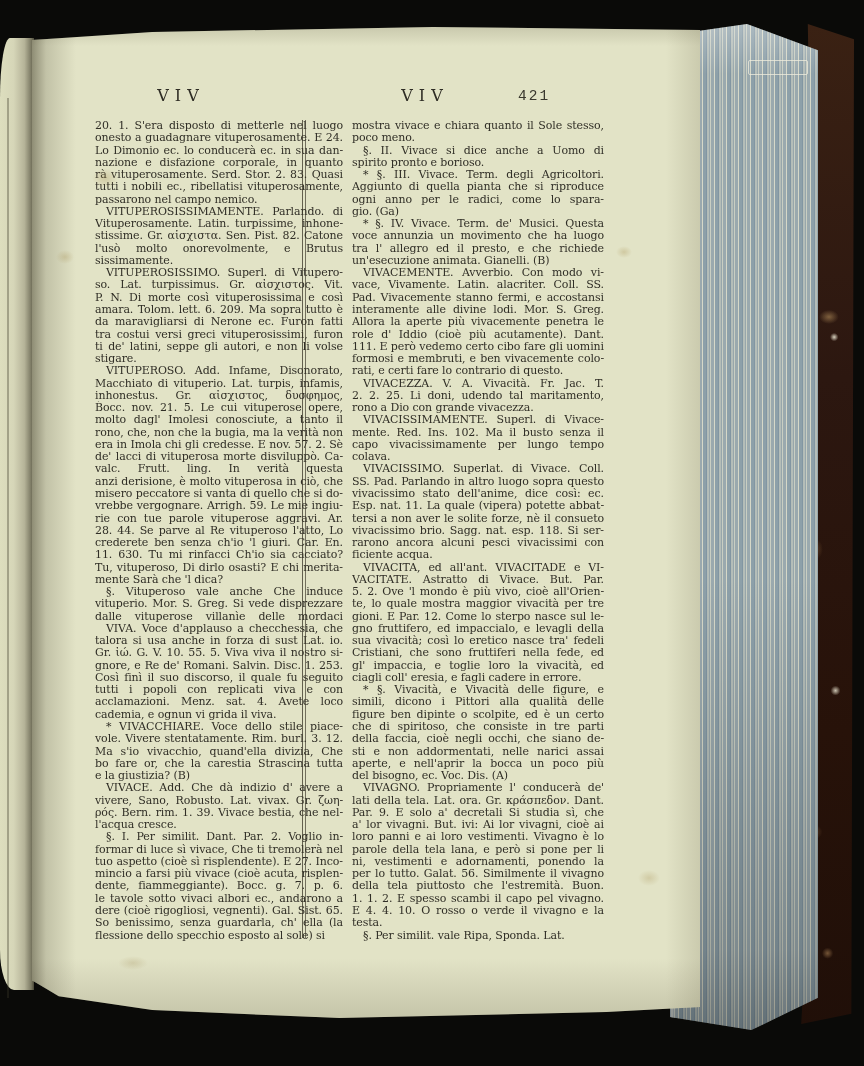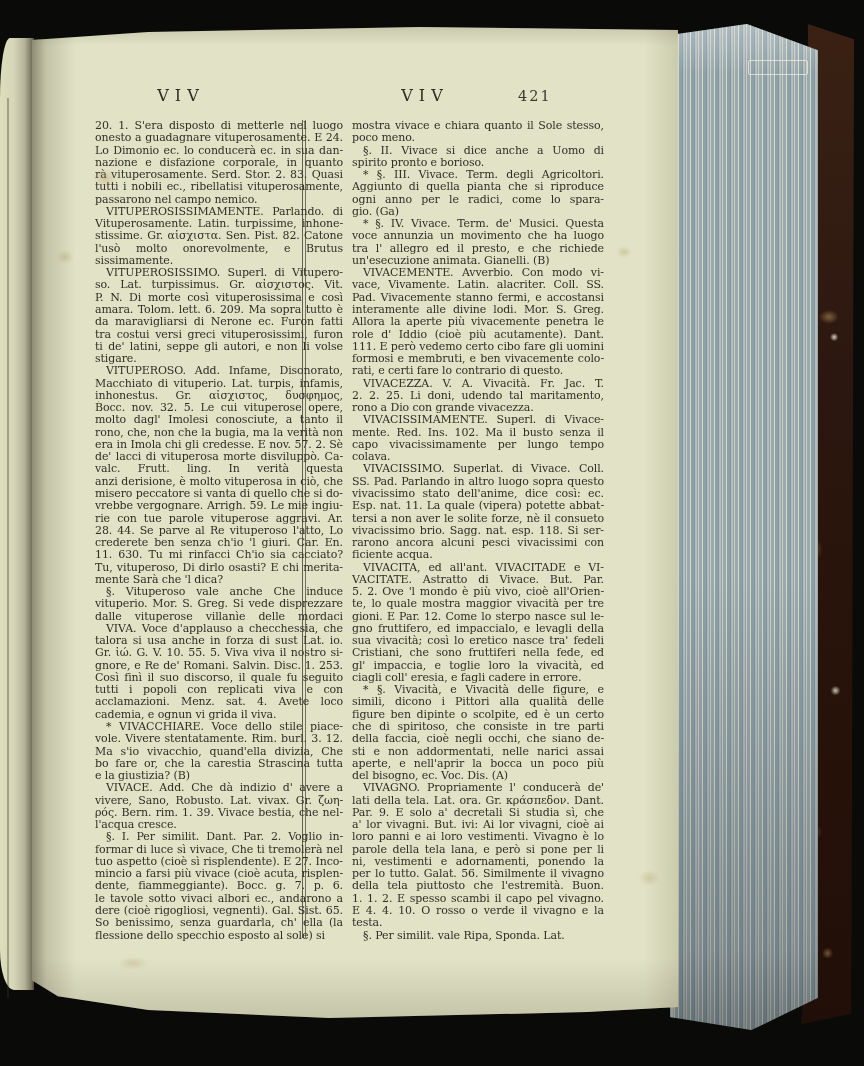--- a/index.html
+++ b/index.html
@@ -40,30 +40,30 @@
   .fore-edge::after{content:"";position:absolute;right:10px;top:36px;width:58px;height:13px;
     border:1px solid rgba(240,238,222,.75);border-radius:2px;}
 
   
   .page{position:absolute;left:32px;top:26px;width:646px;height:992px;
     background:
       linear-gradient(90deg,rgba(66,62,42,.52) 0,rgba(66,62,42,.20) 14px,rgba(66,62,42,0) 44px),
       linear-gradient(270deg,rgba(120,115,88,.22) 0,rgba(120,115,88,0) 34px),
       linear-gradient(180deg,rgba(80,74,52,.18) 0,rgba(80,74,52,0) 20px,rgba(80,74,52,0) 94%,rgba(80,74,52,.20) 100%),
       #e2e3c6;
-    clip-path:polygon(0 1.4%,18% .6%,60% .1%,100% .4%,100% 98.9%,86% 99.4%,46% 100%,18% 99.2%,4% 97.8%,0 96.2%);}
+    clip-path:polygon(0 1.4%,18% .6%,60% .1%,100% .4%,100% 98.9%,86% 99.4%,46% 100%,18% 99.2%,4% 97.8%,0 96.2%);padding-left:22px;}
 
   .stain{position:absolute;border-radius:50%;pointer-events:none;}
 
   
   .rh{position:absolute;top:60px;font-size:16px;letter-spacing:6px;color:#2e2c24;}
   .rh-left{left:104px;width:90px;text-align:center;}
   .rh-right{left:348px;width:90px;text-align:center;}
   .page-num{position:absolute;top:62px;left:486px;font-size:14.5px;
-    letter-spacing:2px;color:#3a382e;}
+    letter-spacing:2px;color:#3a382e;font-family:Liberation Mono, monospace;}
 
   
   .col{position:absolute;top:94px;height:822px;color:#302e26;
     font-size:11px;letter-spacing:-.1px;margin-left:40px;}
   .col-left{left:23px;width:248px;}
   .col-right{left:280px;width:252px;}
   .ln{height:12.27px;line-height:12.3px;overflow:hidden;
       text-align:justify;text-align-last:justify;}
   .ln.end{text-align-last:left;}
   .ln.para{text-indent:11px;}
@@ -107,21 +107,21 @@
         <div class="ln">so. Lat. turpissimus. Gr. αἰσχιστος. Vit. Crist.</div>
         <div class="ln">P. N. Di morte così vituperosissima e così</div>
         <div class="ln">amara. Tolom. lett. 6. 209. Ma sopra tutto è</div>
         <div class="ln">da maravigliarsi di Nerone ec. Furon fatti con-</div>
         <div class="ln">tra costui versi greci vituperosissimi, furon scrit-</div>
         <div class="ln">ti de' latini, seppe gli autori, e non li volse ca-</div>
         <div class="ln end">stigare.</div>
         <div class="ln para">VITUPEROSO. Add. Infame, Disonorato,</div>
         <div class="ln">Macchiato di vituperio. Lat. turpis, infamis,</div>
         <div class="ln">inhonestus. Gr. αἰσχιστος, δυσφημος, ἀτιμος.</div>
-        <div class="ln">Bocc. nov. 32. 5. Le cui vituperose opere,</div>
+        <div class="ln">Bocc. nov. 21. 5. Le cui vituperose opere,</div>
         <div class="ln">molto dagl' Imolesi conosciute, a tanto il reca-</div>
         <div class="ln">rono, che, non che la bugia, ma la verità non</div>
         <div class="ln">era in Imola chi gli credesse. E nov. 57. 2. Sè</div>
         <div class="ln">de' lacci di vituperosa morte disviluppò. Ca-</div>
         <div class="ln">valc. Frutt. ling. In verità questa confessione,</div>
         <div class="ln">anzi derisione, è molto vituperosa in ciò, che 'l</div>
         <div class="ln">misero peccatore si vanta di quello che si do-</div>
         <div class="ln">vrebbe vergognare. Arrigh. 59. Le mie ingiu-</div>
         <div class="ln">rie con tue parole vituperose aggravi. Ar. Fur.</div>
         <div class="ln">28. 44. Se parve al Re vituperoso l'atto, Lo</div>

